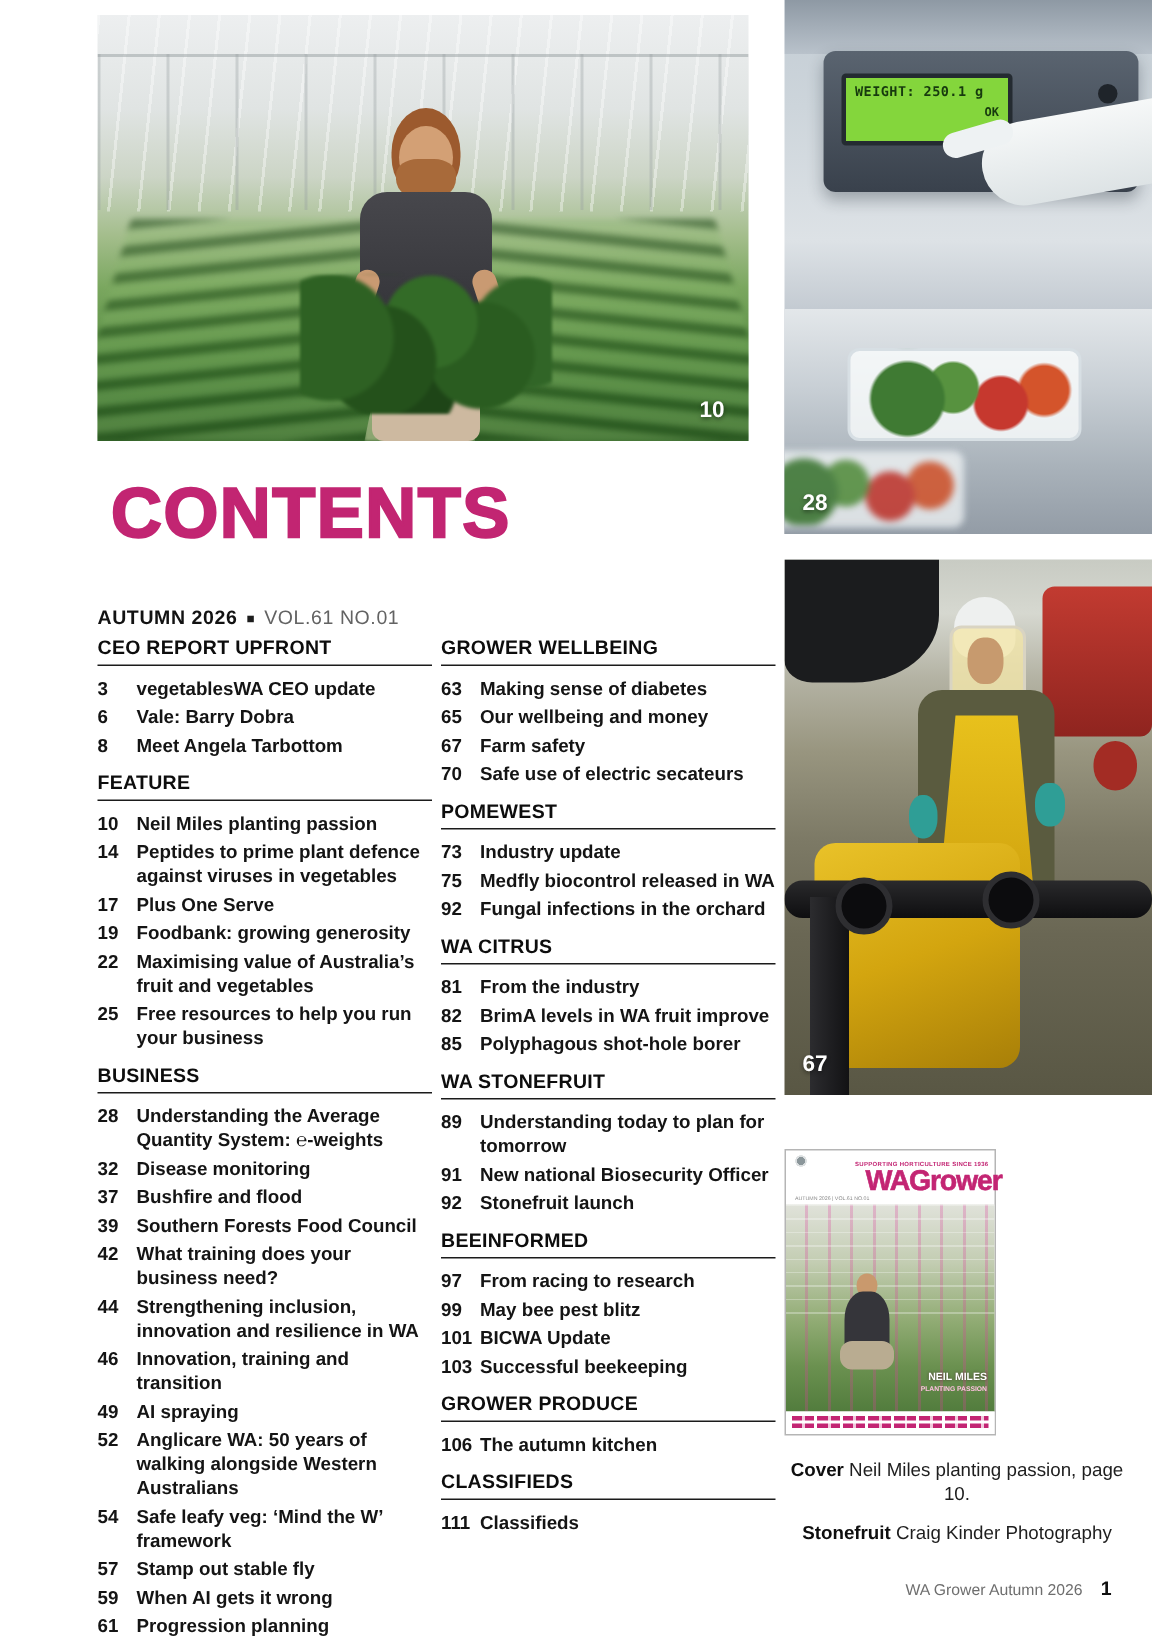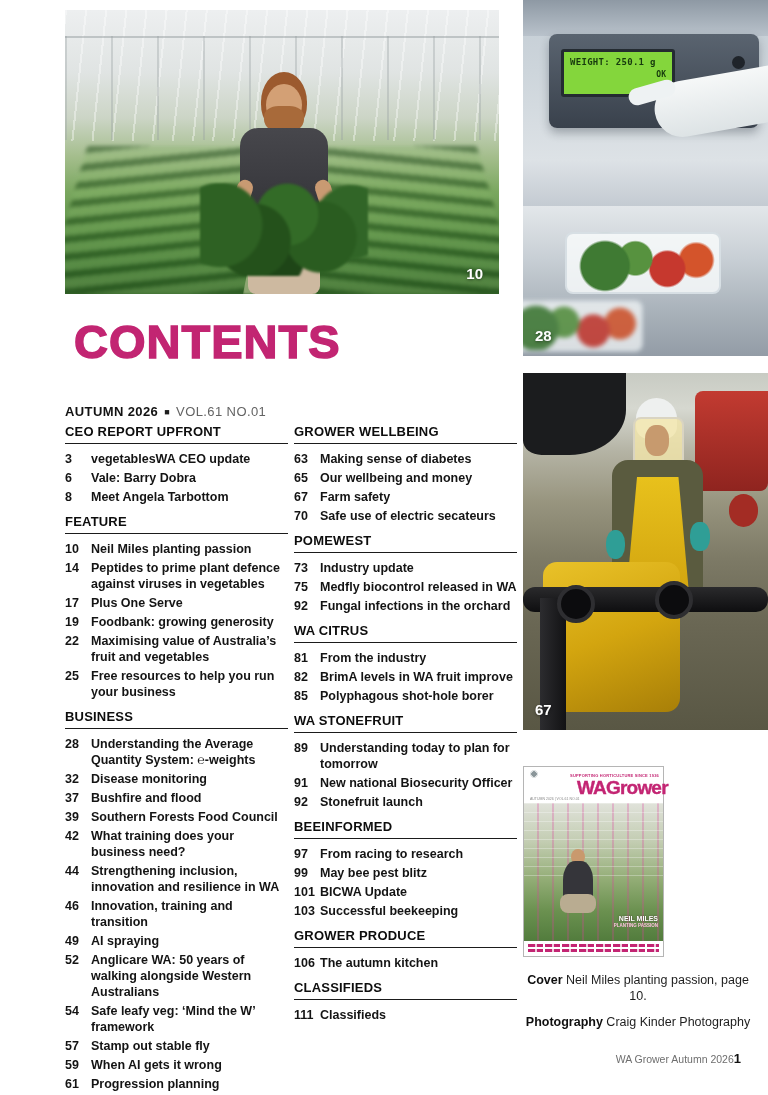--- a/index.html
+++ b/index.html
@@ -144,21 +144,21 @@
   .cover-feature-sub{font-size:4.5px;font-weight:bold;color:#ffc2e0;margin-top:1px;}
   .cover-strip{position:absolute;left:0;right:0;bottom:0;height:15px;background:#fff;padding:3px 4px;box-sizing:border-box;}
   .strip-bar{display:block;height:2.5px;margin-bottom:2.5px;
     background:repeating-linear-gradient(90deg,#c32573 0 7px,rgba(195,37,115,.25) 7px 9px,#c32573 9px 15px,rgba(195,37,115,0) 15px 17px);}
 
   
   .cover-caption{position:absolute;left:523px;top:972px;width:230px;font-size:12.5px;line-height:1.3;color:#1e1e1e;text-align:center;}
   .cover-caption p{margin:0 0 9px 0;}
   .cover-caption strong{color:#0f0f0f;}
   .page-footer{position:absolute;left:523px;top:1051px;width:218px;display:flex;
-    justify-content:flex-end;align-items:baseline;gap:0;}
+    justify-content:flex-end;align-items:baseline;gap:12px;}
   .footer-text{font-size:10.5px;color:#6e6e6e;}
   .footer-num{font-size:13px;font-weight:bold;color:#101010;}
 </style>
 </head>
 <body>
 
 <div class="page">
 
   <div class="photo photo-main">
     <div class="pm-streaks"></div>
@@ -443,21 +443,21 @@
       </div>
     </div>
     <div class="cover-strip">
       <i class="strip-bar"></i>
       <i class="strip-bar"></i>
     </div>
   </div>
 
   <div class="cover-caption">
     <p><strong>Cover</strong><span> Neil Miles planting passion, page 10.</span></p>
-    <p><strong>Photography</strong><span> Craig Kinder Photography</span></p>
+    <p><strong>Stonefruit</strong><span> Craig Kinder Photography</span></p>
   </div>
 
   <div class="page-footer">
     <span class="footer-text">WA Grower Autumn 2026</span>
     <span class="footer-num">1</span>
   </div>
 
 </div>
 
 </body></html>

